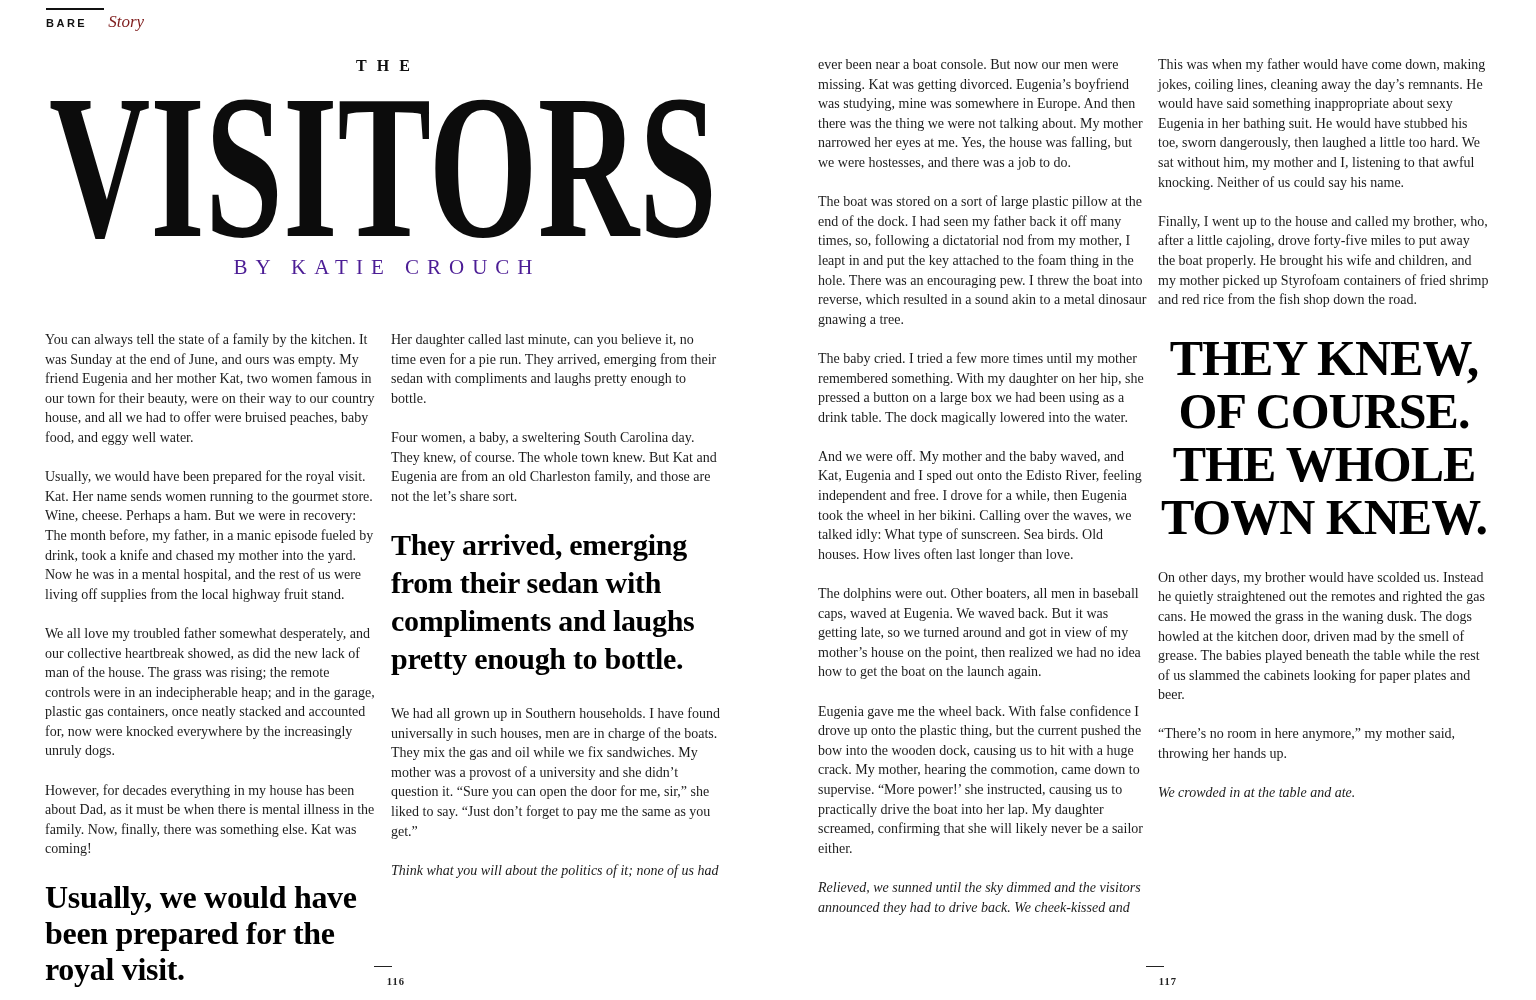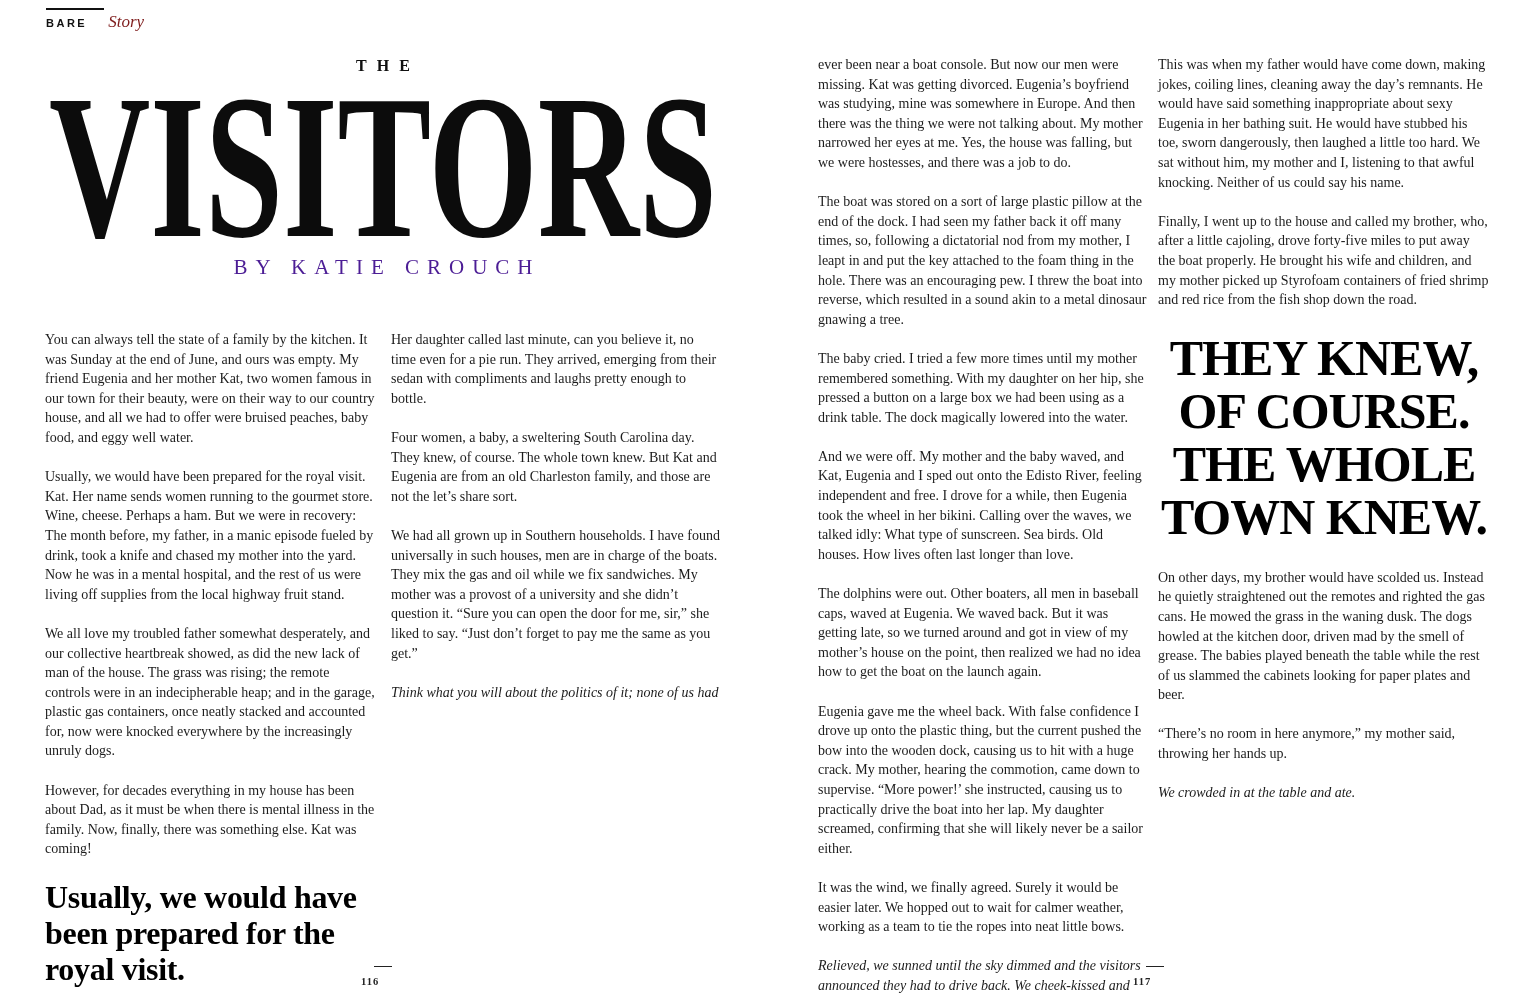--- a/index.html
+++ b/index.html
@@ -60,21 +60,21 @@
   .pq-1 { margin-top: 20px; font-size: 32px; line-height: 36px; }
   .pq-2 { margin-top: 14px; margin-bottom: 26px; font-size: 30px; line-height: 38px; }
   .pq-3 {
     margin-top: 22px; margin-bottom: 24px;
     font-size: 50px; line-height: 53px; letter-spacing: -1px;
     text-align: center;
   }
 
   
   .folio {
-    position: absolute; top: 966px; width: 44px; text-align: left;
+    position: absolute; top: 966px; width: 44px; text-align: right;
   }
   .folio-left  { left: 361px; }
   .folio-right { left: 1133px; }
   .folio-rule {
     display: block; width: 18px; margin: 0 auto 4px auto;
     border-top: 1.5px solid #222;
   }
   .folio-num {
     font-size: 10.5px; font-weight: bold; letter-spacing: 1px; color: #222;
   }
@@ -102,32 +102,37 @@
   <div class="pq pq-1">
     <span class="pq-line">Usually, we would have</span>
     <span class="pq-line">been prepared for the</span>
     <span class="pq-line">royal visit.</span>
   </div>
 </div>
 
 <div class="col col-l2">
   <p>Her daughter called last minute, can you believe it, no time even for a pie run. They arrived, emerging from their sedan with compliments and laughs pretty enough to bottle.</p>
   <p>Four women, a baby, a sweltering South Carolina day. They knew, of course. The whole town knew. But Kat and Eugenia are from an old Charleston family, and those are not the let’s share sort.</p>
+  <div class="pq pq-2">
+    <span class="pq-line">They arrived, emerging</span>
+    <span class="pq-line">from their sedan with</span>
+    <span class="pq-line">compliments and laughs</span>
+    <span class="pq-line">pretty enough to bottle.</span>
+  </div>
   <p>We had all grown up in Southern households. I have found universally in such houses, men are in charge of the boats. They mix the gas and oil while we fix sandwiches. My mother was a provost of a university and she didn’t question it. “Sure you can open the door for me, sir,” she liked to say. “Just don’t forget to pay me the same as you get.”</p>
   <p>Think what you will about the politics of it; none of us had</p>
 </div>
 
 <div class="col col-r1">
   <p>ever been near a boat console. But now our men were missing. Kat was getting divorced. Eugenia’s boyfriend was studying, mine was somewhere in Europe. And then there was the thing we were not talking about. My mother narrowed her eyes at me. Yes, the house was falling, but we were hostesses, and there was a job to do.</p>
   <p>The boat was stored on a sort of large plastic pillow at the end of the dock. I had seen my father back it off many times, so, following a dictatorial nod from my mother, I leapt in and put the key attached to the foam thing in the hole. There was an encouraging pew. I threw the boat into reverse, which resulted in a sound akin to a metal dinosaur gnawing a tree.</p>
   <p>The baby cried. I tried a few more times until my mother remembered something. With my daughter on her hip, she pressed a button on a large box we had been using as a drink table. The dock magically lowered into the water.</p>
   <p>And we were off. My mother and the baby waved, and Kat, Eugenia and I sped out onto the Edisto River, feeling independent and free. I drove for a while, then Eugenia took the wheel in her bikini. Calling over the waves, we talked idly: What type of sunscreen. Sea birds. Old houses. How lives often last longer than love.</p>
   <p>The dolphins were out. Other boaters, all men in baseball caps, waved at Eugenia. We waved back. But it was getting late, so we turned around and got in view of my mother’s house on the point, then realized we had no idea how to get the boat on the launch again.</p>
   <p>Eugenia gave me the wheel back. With false confidence I drove up onto the plastic thing, but the current pushed the bow into the wooden dock, causing us to hit with a huge crack. My mother, hearing the commotion, came down to supervise. “More power!’ she instructed, causing us to practically drive the boat into her lap. My daughter screamed, confirming that she will likely never be a sailor either.</p>
-  <p>It was the wind, we finally agreed. Surely it would be easier later. We hopped out to wait for calmer weather, working as a team to tie the ropes into neat little bows.</p>
   <p>Relieved, we sunned until the sky dimmed and the visitors announced they had to drive back. We cheek-kissed and</p>
 </div>
 
 <div class="col col-r2">
   <p>This was when my father would have come down, making jokes, coiling lines, cleaning away the day’s remnants. He would have said something inappropriate about sexy Eugenia in her bathing suit. He would have stubbed his toe, sworn dangerously, then laughed a little too hard. We sat without him, my mother and I, listening to that awful knocking. Neither of us could say his name.</p>
   <p>Finally, I went up to the house and called my brother, who, after a little cajoling, drove forty-five miles to put away the boat properly. He brought his wife and children, and my mother picked up Styrofoam containers of fried shrimp and red rice from the fish shop down the road.</p>
   <div class="pq pq-3">
     <span class="pq-line">THEY KNEW,</span>
     <span class="pq-line">OF COURSE.</span>
     <span class="pq-line">THE WHOLE</span>

